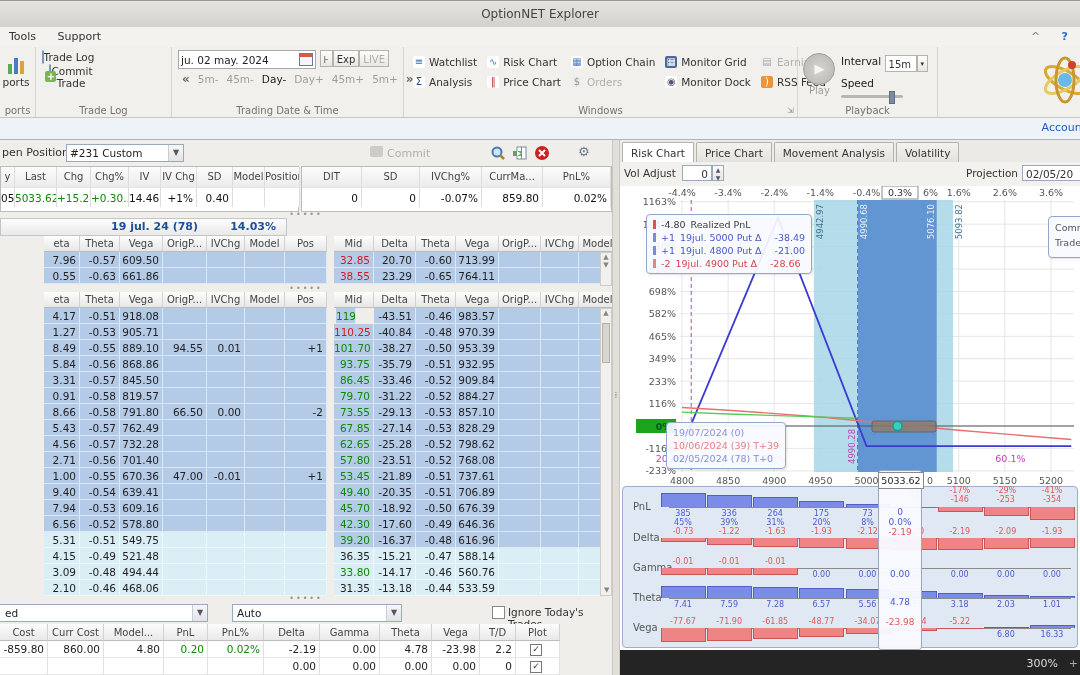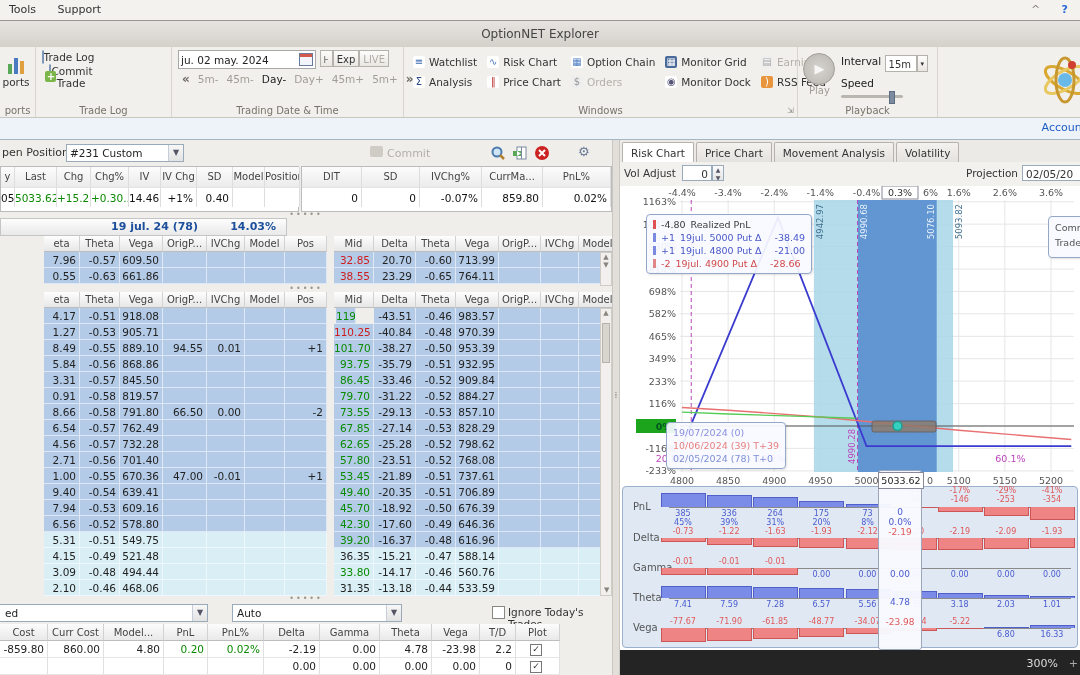--- a/index.html
+++ b/index.html
@@ -121,31 +121,31 @@
   #tallbox div{position:absolute;width:100%;text-align:center;font-size:9px;}
   #rstatus{position:absolute;top:510px;left:0;right:0;height:27px;background:#242424;color:#ddd;}
   #rstatus .zoomlbl{position:absolute;right:22px;top:7px;font-size:11px;}
   #rstatus .plus{position:absolute;right:2px;top:7px;font-size:11px;color:#aaa;}
 </style>
 </head>
 <body>
 
 <div id="page">
 
+  <div id="titlebar">
+    <span>OptionNET Explorer</span>
+  </div>
+
   <div id="menubar">
     <span class="menu">Tools</span>
     <span class="menu">Support</span>
     <span class="rightglyphs">
       <span style="color:#8a8780;margin-right:18px;">^</span>
       <span style="color:#2a6ad4;font-weight:bold;">?</span>
     </span>
-  </div>
-
-  <div id="titlebar">
-    <span>OptionNET Explorer</span>
   </div>
 
   <div id="ribbon">
     <div class="rgroup" style="width:36px;overflow:hidden;">
       <div class="bigbtn" style="width:32px;margin:1px 0;">
         <span class="baricon">
             <i style="height:10px;background:#58a858;"></i>
             <i style="height:16px;"></i>
             <i style="height:13px;background:#e0a040;"></i>
           </span>
@@ -511,21 +511,21 @@
             <div class="ccell bgB tG" style="left: 290px; width: 40px;">73.55</div>
             <div class="ccell bgB" style="left: 330px; width: 42px;">-29.13</div>
             <div class="ccell bgB" style="left: 372px; width: 40px;">-0.53</div>
             <div class="ccell bgB" style="left: 412px; width: 43px;">857.10</div>
             <div class="ccell bgB" style="left: 455px; width: 42px;"></div>
             <div class="ccell bgB" style="left: 497px; width: 38px;"></div>
             <div class="ccell bgB" style="left: 535px; width: 38px;"></div>
             <div class="ccell bgB" style="left: 573px; width: 27px;"></div>
           </div>
           <div class="crow">
-            <div class="ccell bgB" style="left: 0px; width: 36px;">6.54</div>
+            <div class="ccell bgB" style="left: 0px; width: 36px;">5.43</div>
             <div class="ccell bgB" style="left: 36px; width: 40px;">-0.57</div>
             <div class="ccell bgB" style="left: 76px; width: 43px;">762.49</div>
             <div class="ccell bgB" style="left: 119px; width: 44px;"></div>
             <div class="ccell bgB" style="left: 163px; width: 38px;"></div>
             <div class="ccell bgB" style="left: 201px; width: 40px;"></div>
             <div class="ccell bgB" style="left: 241px; width: 42px;"></div>
             <div class="ccell bgB tG" style="left: 290px; width: 40px;">67.85</div>
             <div class="ccell bgB" style="left: 330px; width: 42px;">-27.14</div>
             <div class="ccell bgB" style="left: 372px; width: 40px;">-0.53</div>
             <div class="ccell bgB" style="left: 412px; width: 43px;">828.29</div>

